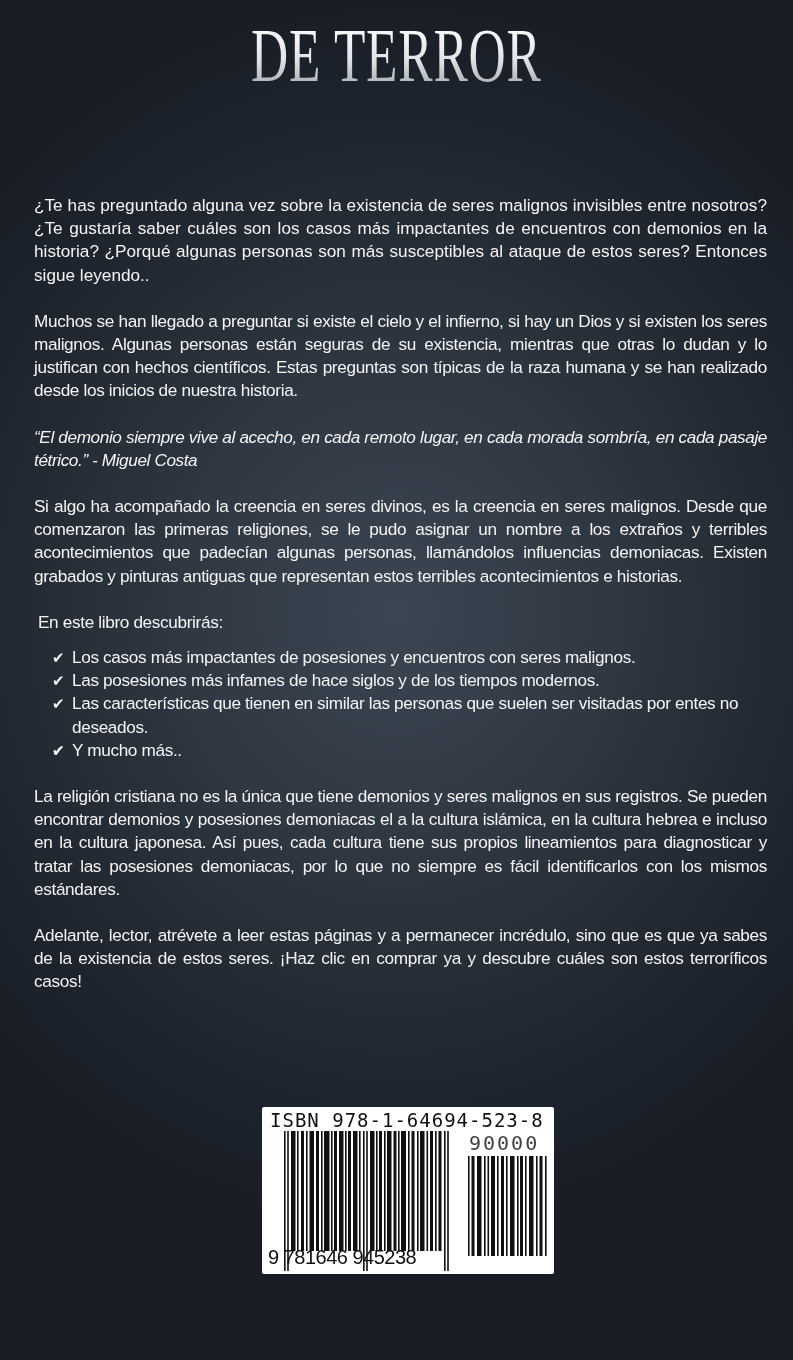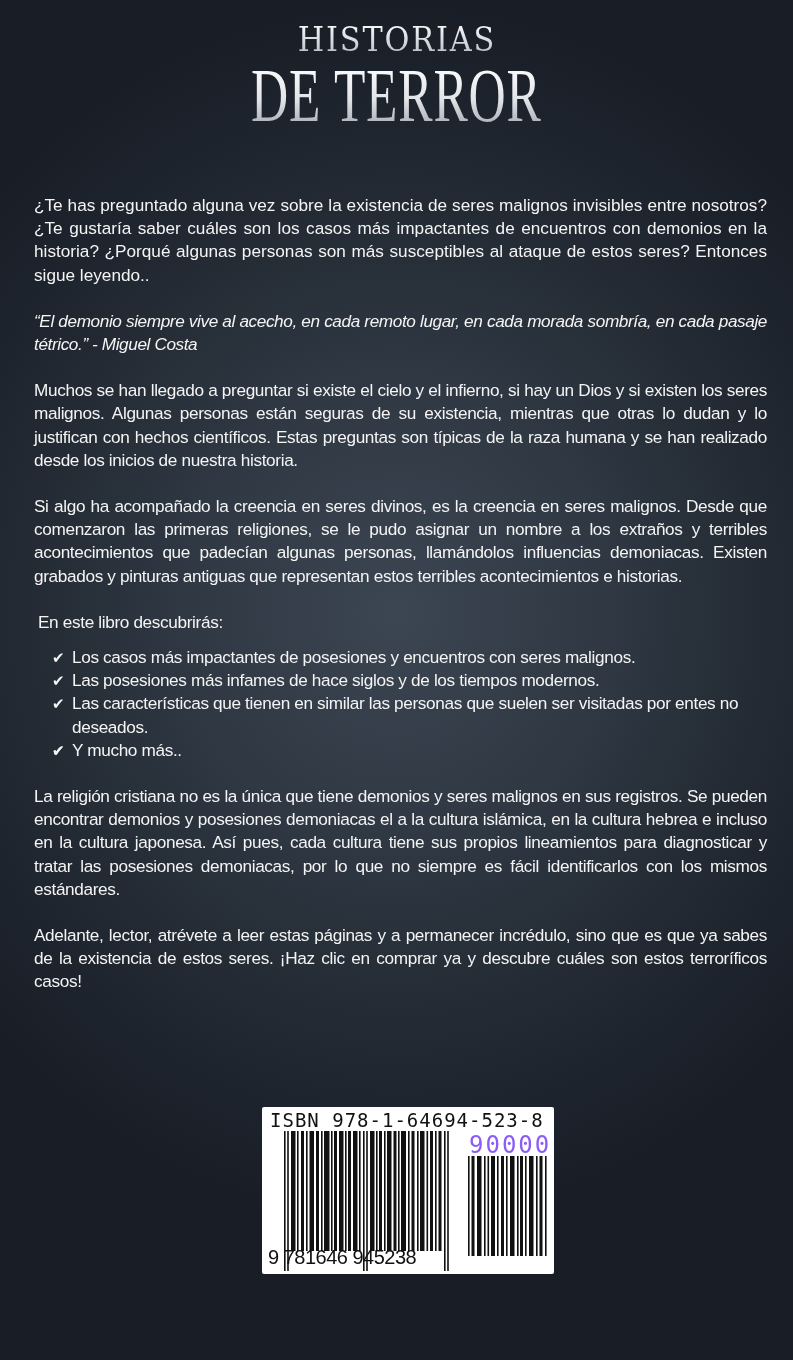--- a/index.html
+++ b/index.html
@@ -126,23 +126,23 @@
       font-size: 19px;
       letter-spacing: 1px;
       color: #111;
       white-space: nowrap;
     }
     .price-code {
       position: absolute;
       left: 207px;
       top: 24px;
       font-family: "DejaVu Sans Mono", monospace;
-      font-size: 24px;
+      font-size: 20px;
       letter-spacing: 2px;
-      color: #8b5cf6;
+      color: #404040;
     }
     .ean-digits {
       position: absolute;
       left: 6px;
       top: 139px;
       font-family: Liberation Sans, sans-serif;
       font-size: 20px;
       color: #111;
       white-space: nowrap;
       letter-spacing: -0.5px;
@@ -161,28 +161,27 @@
       width: 80px;
       height: 100px;
     }
   </style>
 </head>
 <body>
 
 <div class="cover">
 
   <div class="title-block">
-    <div><span class="title-line1">HISTORIAS</span></div>
     <div><span class="title-line2">DE TERROR</span></div>
   </div>
 
   <div class="body-text">
     <p class="para">¿Te has preguntado alguna vez sobre la existencia de seres malignos invisibles entre nosotros? ¿Te gustaría saber cuáles son los casos más impactantes de encuentros con demonios en la historia? ¿Porqué algunas personas son más susceptibles al ataque de estos seres? Entonces sigue leyendo..</p>
+    <p class="para narrow">Muchos se han llegado a preguntar si existe el cielo y el infierno, si hay un Dios y si existen los seres malignos. Algunas personas están seguras de su existencia, mientras que otras lo dudan y lo justifican con hechos científicos. Estas preguntas son típicas de la raza humana y se han realizado desde los inicios de nuestra historia.</p>
     <p class="para quote">“El demonio siempre vive al acecho, en cada remoto lugar, en cada morada sombría, en cada pasaje tétrico.” - Miguel Costa</p>
-    <p class="para narrow">Muchos se han llegado a preguntar si existe el cielo y el infierno, si hay un Dios y si existen los seres malignos. Algunas personas están seguras de su existencia, mientras que otras lo dudan y lo justifican con hechos científicos. Estas preguntas son típicas de la raza humana y se han realizado desde los inicios de nuestra historia.</p>
     <p class="para narrow">Si algo ha acompañado la creencia en seres divinos, es la creencia en seres malignos. Desde que comenzaron las primeras religiones, se le pudo asignar un nombre a los extraños y terribles acontecimientos que padecían algunas personas, llamándolos influencias demoniacas. Existen grabados y pinturas antiguas que representan estos terribles acontecimientos e historias.</p>
 
     <p class="list-intro narrow">En este libro descubrirás:</p>
     <ul class="checklist narrow">
       <li>
         <span class="check">✔</span>
         <span>Los casos más impactantes de posesiones y encuentros con seres malignos.</span>
       </li>
       <li>
         <span class="check">✔</span>

